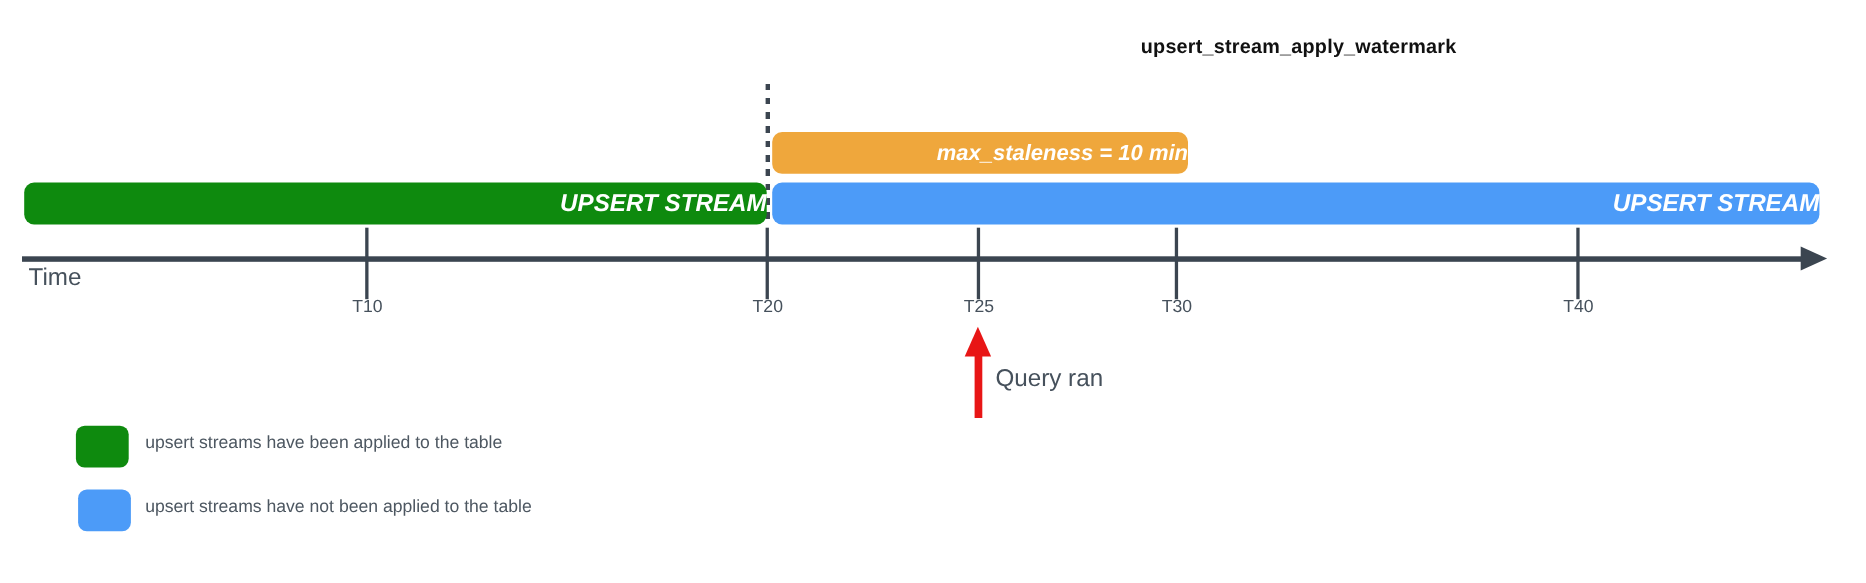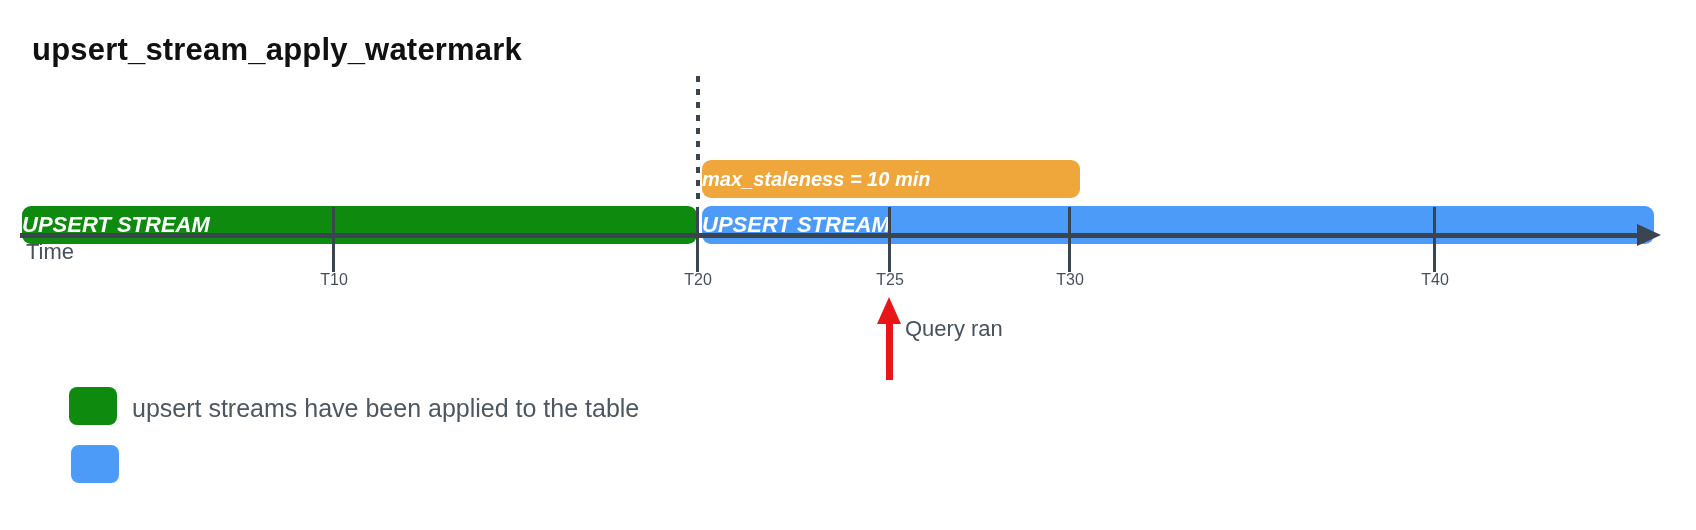--- a/index.html
+++ b/index.html
@@ -1,54 +1,54 @@
 <!DOCTYPE html>
 <html style="--c-green: #0e8a0e; --c-blue: #4c9bf8; --c-orange: #efa73c; --c-dark: #3b4550; --c-red: #e81616; --c-title: #111111; --c-label: #46515c; --c-legend: #4d5761;"><head>
 <meta charset="utf-8">
 <style>
   html,body{margin:0;padding:0;background:#ffffff;}
   .canvas{
     position:relative;width:1696px;height:530px;background:#ffffff;overflow:hidden;
     font-family:"Liberation Sans", sans-serif;
   }
   .title{
-    position:absolute;left:0;top:32px;width:1324px;text-align:left;
-    font-size:31px;font-weight:bold;color:var(--c-title);letter-spacing:0.2px;padding-left:32px;
+    position:absolute;left:0;top:32px;width:1324px;text-align:right;
+    font-size:18px;font-weight:bold;color:var(--c-title);letter-spacing:0.2px;
   }
   .dotted-line{
     position:absolute;left:696px;top:76px;width:4px;height:130px;
     background:repeating-linear-gradient(to bottom, var(--c-dark) 0 6px, transparent 6px 13px);
   }
   .bar{
     position:absolute;height:38px;border-radius:9px;
-    display:flex;align-items:center;justify-content:flex-start;
-    color:#ffffff;font-weight:bold;font-style:italic;margin-top:40px;
+    display:flex;align-items:center;justify-content:flex-end;
+    color:#ffffff;font-weight:bold;font-style:italic;
   }
   .bar-applied{left:22px;top:166px;width:675px;background:var(--c-green);font-size:22px;}
   .bar-unapplied{left:702px;top:166px;width:952px;background:var(--c-blue);font-size:22px;}
   .bar-staleness{left:702px;top:120px;width:378px;background:var(--c-orange);font-size:20px;}
   .axis-line{position:absolute;left:20px;top:233px;width:1620px;height:5px;background:var(--c-dark);}
   .axis-arrowhead{
     position:absolute;left:1637px;top:224px;width:0;height:0;
     border-left:24px solid var(--c-dark);border-top:11px solid transparent;border-bottom:11px solid transparent;
   }
   .axis-label{position:absolute;left:26px;top:239px;font-size:22px;color:var(--c-label);}
   .tick{position:absolute;top:207px;width:80px;text-align:center;}
   .tick-line{position:absolute;left:38px;top:0;width:3px;height:65px;background:var(--c-dark);}
   .tick-label{position:absolute;left:0;top:64px;width:80px;font-size:16px;color:var(--c-label);}
   .query-arrow-head{
     position:absolute;left:877px;top:297px;width:0;height:0;
     border-bottom:27px solid var(--c-red);border-left:12px solid transparent;border-right:12px solid transparent;
   }
   .query-arrow-shaft{position:absolute;left:886px;top:322px;width:7px;height:58px;background:var(--c-red);}
-  .query-label{position:absolute;left:905px;top:316px;font-size:22px;color:var(--c-label);}
+  .query-label{position:absolute;left:905px;top:331px;font-size:22px;color:var(--c-label);}
   .legend-swatch{position:absolute;width:48px;height:38px;border-radius:8px;}
   .legend-swatch.row1{left:69px;top:387px;}
   .legend-swatch.row2{left:71px;top:445px;}
-  .legend-label{position:absolute;left:132px;font-size:25px;color:var(--c-legend);}
+  .legend-label{position:absolute;left:132px;font-size:16px;color:var(--c-legend);}
   .legend-label.row1{top:394px;}
   .legend-label.row2{top:452px;}
 </style>
 </head>
 <body>
 
 <div class="canvas">
 
   <div class="title">upsert_stream_apply_watermark</div>
 
@@ -92,14 +92,15 @@
   </div>
 
   <div class="query-arrow-head"></div>
   <div class="query-arrow-shaft"></div>
   <div class="query-label">Query ran</div>
 
   <div class="legend-swatch row1" style="background: rgb(14, 138, 14);"></div>
   <div class="legend-label row1">upsert streams have been applied to the table</div>
 
   <div class="legend-swatch row2" style="background: rgb(76, 155, 248);"></div>
+  <div class="legend-label row2">upsert streams have not been applied to the table</div>
 
 </div>
 
 </body></html>

